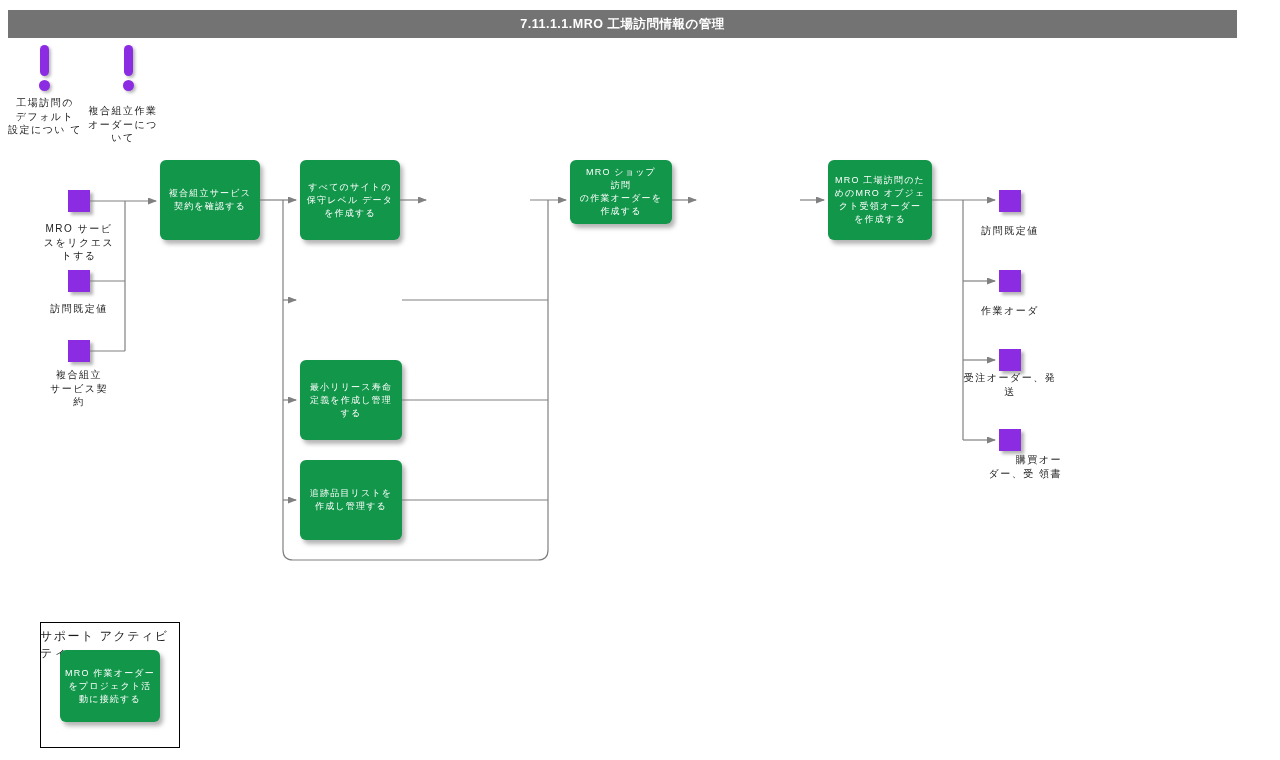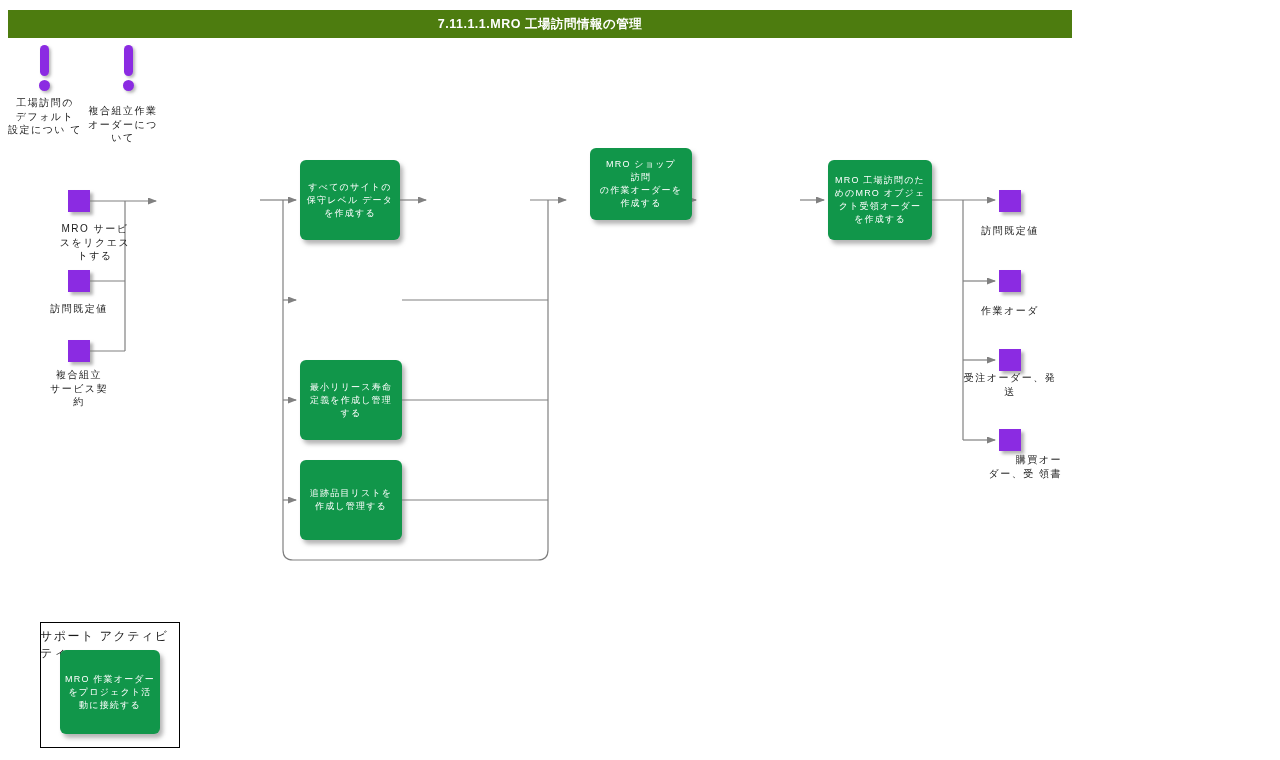--- a/index.html
+++ b/index.html
@@ -1,22 +1,22 @@
 <!DOCTYPE html>
 <html><head>
 <meta charset="utf-8">
 <style>
   html,body{margin:0;padding:0;background:#ffffff;}
   #canvas{
     position:relative;width:1280px;height:760px;background:#ffffff;overflow:hidden;
     font-family:"Liberation Sans", sans-serif;
   }
   .titlebar{
-    position:absolute;left:8px;top:10px;width:1064px;height:28px;
-    background:#4d7c0f;color:#ffffff;display:flex;align-items:center;justify-content:center;
+    position:absolute;left:8px;top:10px;width:1229px;height:28px;
+    background:#737373;color:#ffffff;display:flex;align-items:center;justify-content:center;
     font-size:12.5px;font-weight:bold;letter-spacing:0.5px;
   }
   .task{
     position:absolute;background:#11964A;color:#ffffff;border-radius:6px;
     display:flex;align-items:center;justify-content:center;text-align:center;
     font-size:9px;line-height:13px;letter-spacing:1.2px;white-space:pre-line;
     box-shadow:3px 4px 4px rgba(120,120,120,0.55);padding:2px;box-sizing:border-box;
     cursor:pointer;
   }
   .sq{
@@ -98,41 +98,43 @@
 デフォルト
 設定につい て</div>
 
   <div class="excl-bar" style="left:124px;top:45px;"></div>
   <div class="excl-dot" style="left:123px;top:80px;"></div>
   <div class="lbl" style="left:78px;top:104px;width:90px;">複合組立作業
 オーダーにつ
 いて</div>
 
   <div class="sq" style="left:68px;top:190px;"></div>
-  <div class="lbl" style="left:50px;top:222px;width:90px;">MRO サービ
+  <div class="lbl" style="left:34px;top:222px;width:90px;">MRO サービ
 スをリクエス
 トする</div>
 
   <div class="sq" style="left:68px;top:270px;"></div>
   <div class="lbl" style="left:34px;top:302px;width:90px;">訪問既定値</div>
 
   <div class="sq" style="left:68px;top:340px;"></div>
   <div class="lbl" style="left:34px;top:368px;width:90px;">複合組立
 サービス契
 約</div>
 
+  <div class="task" style="left:160px;top:160px;width:100px;height:80px;">複合組立サービス
+契約を確認する</div>
   <div class="task" style="left:300px;top:160px;width:100px;height:80px;">すべてのサイトの
 保守レベル データ
 を作成する</div>
   <div class="task" style="left:300px;top:360px;width:102px;height:80px;">最小リリース寿命
 定義を作成し管理
 する</div>
   <div class="task" style="left:300px;top:460px;width:102px;height:80px;">追跡品目リストを
 作成し管理する</div>
-  <div class="task" style="left:570px;top:148px;width:102px;height:72px;margin-left:20px;">MRO ショップ
+  <div class="task" style="left:570px;top:160px;width:102px;height:64px;">MRO ショップ
 訪問
 の作業オーダーを
 作成する</div>
   <div class="task" style="left:828px;top:160px;width:104px;height:80px;">MRO 工場訪問のた
 めのMRO オブジェ
 クト受領オーダー
 を作成する</div>
 
   <div class="sq" style="left:999px;top:190px;"></div>
   <div class="lbl" style="left:958px;top:224px;width:104px;">訪問既定値</div>
@@ -143,17 +145,17 @@
   <div class="sq" style="left:999px;top:349px;"></div>
   <div class="lbl" style="left:958px;top:371px;width:104px;">受注オーダー、発
 送</div>
 
   <div class="sq" style="left:999px;top:429px;"></div>
   <div class="lbl" style="left:958px;top:453px;width:104px;text-align:right;">購買オー
 ダー、受 領書</div>
 
   <div class="support-box"></div>
   <div class="support-title">サポート アクティビティ</div>
-  <div class="task" style="left:60px;top:650px;width:100px;height:84px;">MRO 作業オーダー
+  <div class="task" style="left:60px;top:650px;width:100px;height:72px;">MRO 作業オーダー
 をプロジェクト活
 動に接続する</div>
 
 </div>
 
 </body></html>

